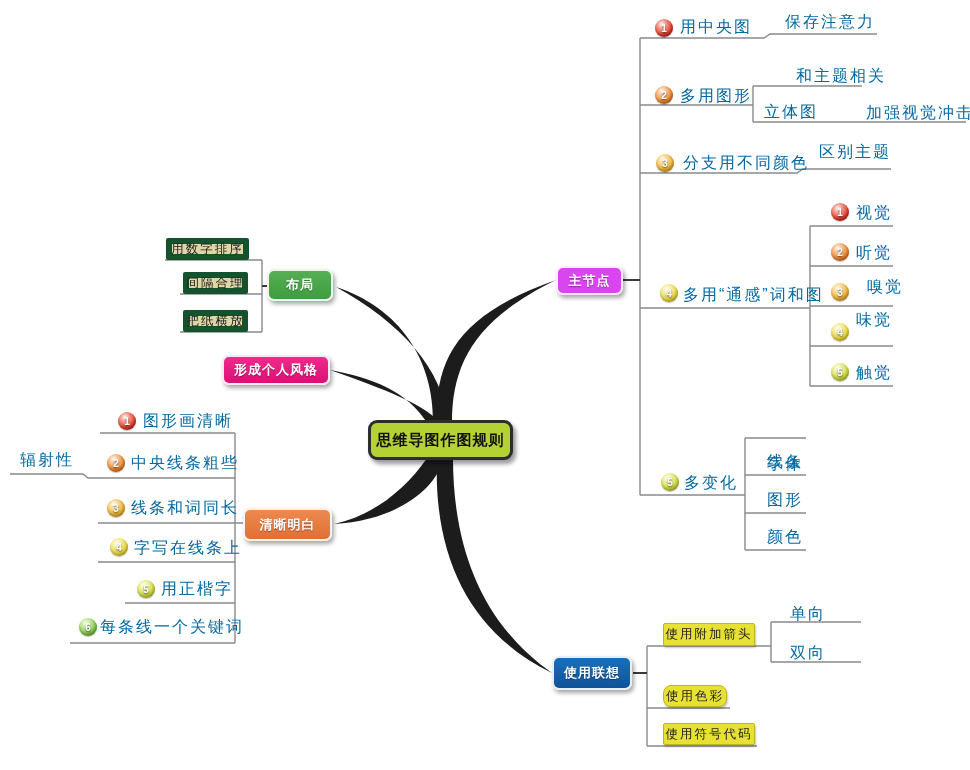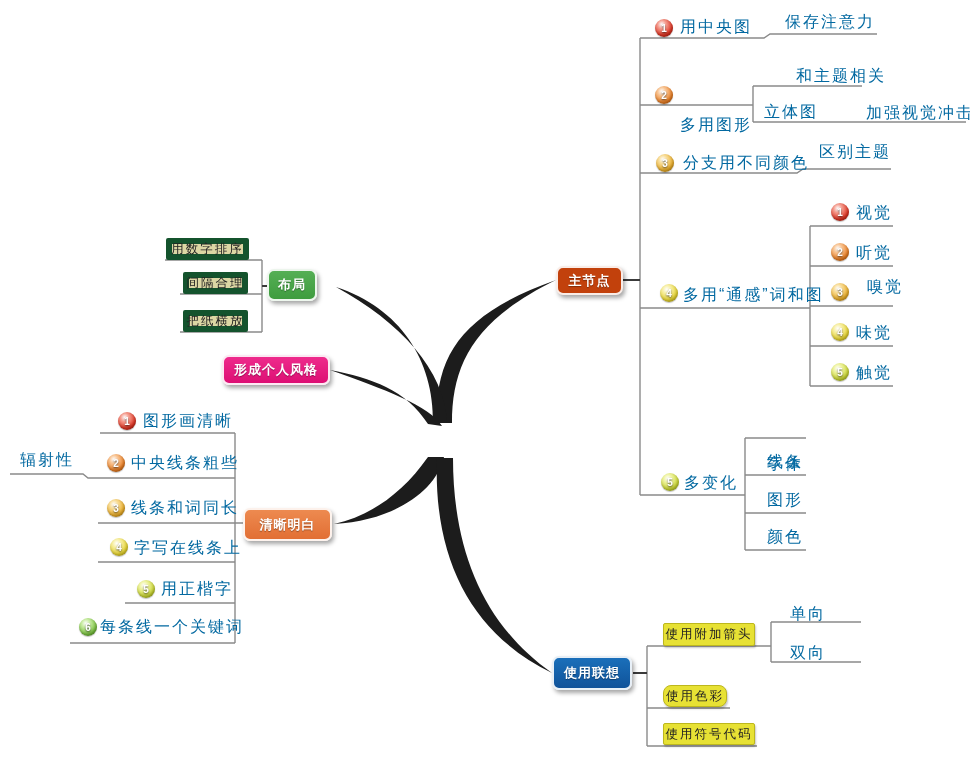--- a/index.html
+++ b/index.html
@@ -14,21 +14,21 @@
   .c1{background:radial-gradient(circle at 38% 30%,#ffffff,#f49c8e 25%,#e23524 65%,#a81a0b);}
   .c2{background:radial-gradient(circle at 38% 30%,#ffffff,#f8c493 25%,#ee8125 65%,#bd5c09);}
   .c3{background:radial-gradient(circle at 38% 30%,#ffffff,#f8dc96 25%,#eeb02a 65%,#c68a0e);}
   .c4{background:radial-gradient(circle at 38% 30%,#ffffff,#f7efa3 25%,#e9d630 65%,#bfae12);}
   .c5{background:radial-gradient(circle at 38% 30%,#ffffff,#eef3a0 25%,#ccd834 65%,#9fae14);}
   .c6{background:radial-gradient(circle at 38% 30%,#ffffff,#c8eca2 25%,#7cc441 65%,#4f9a1d);}
   .mainbox{position:absolute;display:flex;align-items:center;justify-content:center;color:#fff;
            font-weight:bold;font-size:13px;letter-spacing:1px;border-radius:7px;
            border:2px solid rgba(255,255,255,.9);box-shadow:2px 3px 4px rgba(0,0,0,.35);
            text-shadow:0 1px 1px rgba(0,0,0,.35);box-sizing:border-box;white-space:nowrap;}
-  .bx-palegreen{background:#c2410c;}
+  .bx-palegreen{background:#d946ef;}
   .bx-green{background:linear-gradient(#55af55,#3f9c3f);}
   .bx-pink{background:linear-gradient(#ee2b8c,#dd0f74);}
   .bx-orange{background:linear-gradient(#ed8a50,#e26f34);}
   .bx-blue{background:linear-gradient(#1a6fba,#10539a);}
   .childbox{position:absolute;display:flex;align-items:center;justify-content:center;font-size:12.5px;
             color:#222;letter-spacing:2px;box-sizing:border-box;white-space:nowrap;}
   .bx-tan{background:#dcd7a4;border:6px solid #14532d;border-radius:2px;}
   .bx-yellow{background:#e7e134;border:1px solid #bdb71d;border-radius:2px;box-shadow:1px 2px 2px rgba(0,0,0,.22);}
   .centerbox{position:absolute;display:flex;align-items:center;justify-content:center;
              background:#b4d234;border:3px solid #2d2d2d;border-radius:9px;font-weight:bold;
@@ -82,54 +82,54 @@
     </g>
   </svg>
 
   <div class="mainbox bx-palegreen" style="left:556px;top:266px;width:67px;height:29px;">主节点</div>
 
   <span class="ball c1" style="left:655px;top:19px;">1</span>
   <span class="lbl" style="left:680px;top:19px;">用中央图</span>
   <span class="lbl" style="left:785px;top:14px;">保存注意力</span>
 
   <span class="ball c2" style="left:655px;top:86px;">2</span>
-  <span class="lbl" style="left:680px;top:88px;margin-top:29px;">多用图形</span>
+  <span class="lbl" style="left:680px;top:88px;">多用图形</span>
   <span class="lbl" style="left:764px;top:68px;margin-left:32px;">和主题相关</span>
   <span class="lbl" style="left:764px;top:104px;">立体图</span>
   <span class="lbl" style="left:866px;top:105px;">加强视觉冲击</span>
 
   <span class="ball c3" style="left:656px;top:154px;">3</span>
   <span class="lbl" style="left:683px;top:155px;">分支用不同颜色</span>
   <span class="lbl" style="left:819px;top:144px;">区别主题</span>
 
   <span class="ball c4" style="left:660px;top:284px;">4</span>
   <span class="lbl" style="left:683px;top:287px;">多用“通感”词和图</span>
 
   <span class="ball c1" style="left:831px;top:203px;">1</span>
   <span class="lbl" style="left:856px;top:205px;">视觉</span>
   <span class="ball c2" style="left:831px;top:243px;">2</span>
   <span class="lbl" style="left:856px;top:245px;">听觉</span>
   <span class="ball c3" style="left:831px;top:283px;">3</span>
   <span class="lbl" style="left:856px;top:279px;padding-left:11px;">嗅觉</span>
   <span class="ball c4" style="left:831px;top:323px;">4</span>
-  <span class="lbl" style="left:856px;top:325px;text-align:right;">味觉</span>
+  <span class="lbl" style="left:856px;top:312px;text-align:right;">味觉</span>
   <span class="ball c5" style="left:831px;top:363px;">5</span>
   <span class="lbl" style="left:856px;top:365px;">触觉</span>
 
   <span class="ball c5" style="left:661px;top:473px;">5</span>
   <span class="lbl" style="left:684px;top:475px;">多变化</span>
   <span class="lbl" style="left:767px;top:417px;margin-top:39px;">字体</span>
   <span class="lbl" style="left:767px;top:454px;">线条</span>
   <span class="lbl" style="left:767px;top:492px;">图形</span>
   <span class="lbl" style="left:767px;top:529px;">颜色</span>
 
   <div class="childbox bx-tan" style="left:166px;top:238px;width:83px;height:22px;">用数字排序</div>
   <div class="childbox bx-tan" style="left:183px;top:272px;width:65px;height:22px;">间隔合理</div>
   <div class="childbox bx-tan" style="left:183px;top:310px;width:65px;height:22px;">把纸横放</div>
-  <div class="mainbox bx-green" style="left:267px;top:269px;width:50px;height:32px;">布局</div>
+  <div class="mainbox bx-green" style="left:267px;top:269px;width:66px;height:32px;">布局</div>
 
   <div class="mainbox bx-pink" style="left:222px;top:355px;width:108px;height:30px;">形成个人风格</div>
 
   <span class="lbl" style="left:20px;top:452px;">辐射性</span>
 
   <span class="ball c1" style="left:118px;top:412px;">1</span>
   <span class="lbl" style="left:143px;top:413px;">图形画清晰</span>
   <span class="ball c2" style="left:107px;top:454px;">2</span>
   <span class="lbl" style="left:131px;top:455px;">中央线条粗些</span>
   <span class="ball c3" style="left:107px;top:499px;">3</span>
@@ -144,14 +144,15 @@
   <div class="mainbox bx-orange" style="left:243px;top:508px;width:89px;height:33px;">清晰明白</div>
 
   <div class="mainbox bx-blue" style="left:552px;top:656px;width:80px;height:34px;">使用联想</div>
 
   <div class="childbox bx-yellow" style="left:663px;top:623px;width:92px;height:23px;">使用附加箭头</div>
   <span class="lbl" style="left:790px;top:606px;">单向</span>
   <span class="lbl" style="left:790px;top:645px;">双向</span>
   <div class="childbox bx-yellow" style="left:663px;top:685px;width:64px;height:22px;border-radius:8px;">使用色彩</div>
   <div class="childbox bx-yellow" style="left:663px;top:723px;width:92px;height:22px;">使用符号代码</div>
 
+  <div class="centerbox" style="left:368px;top:420px;width:145px;height:40px;">思维导图作图规则</div>
 
 </div>
 
 </body></html>

